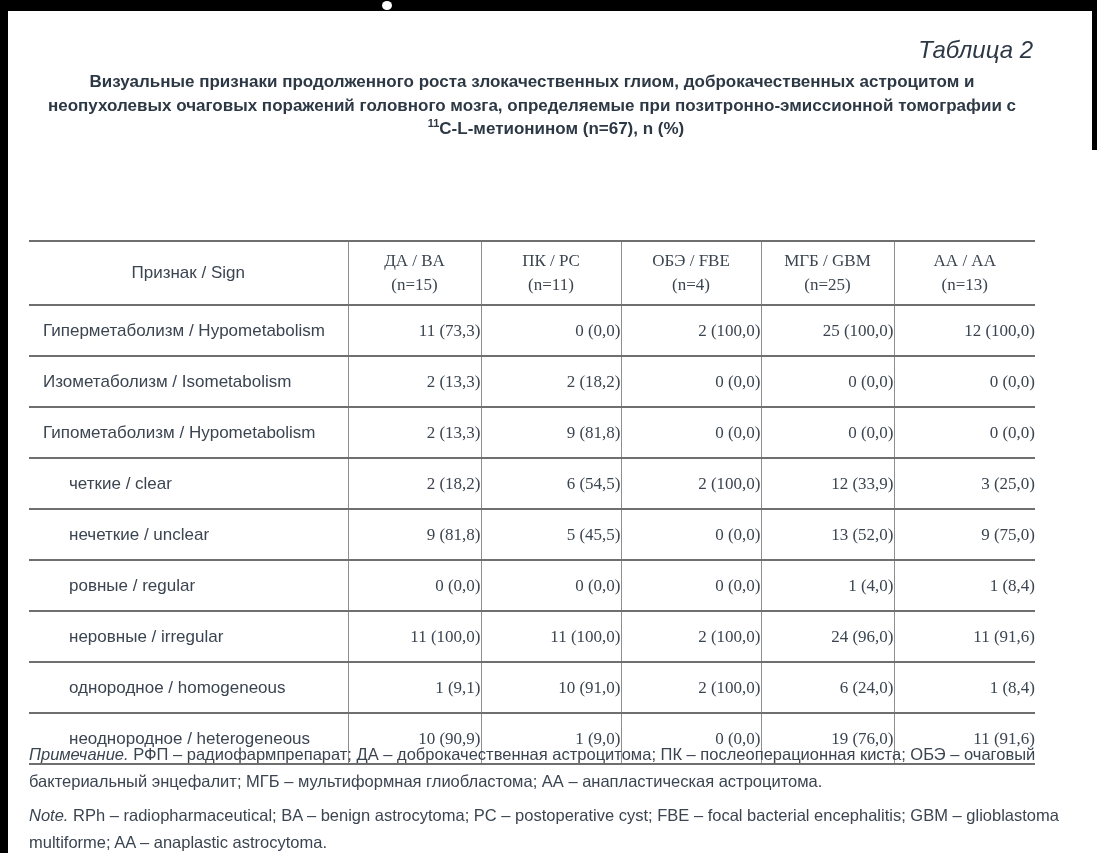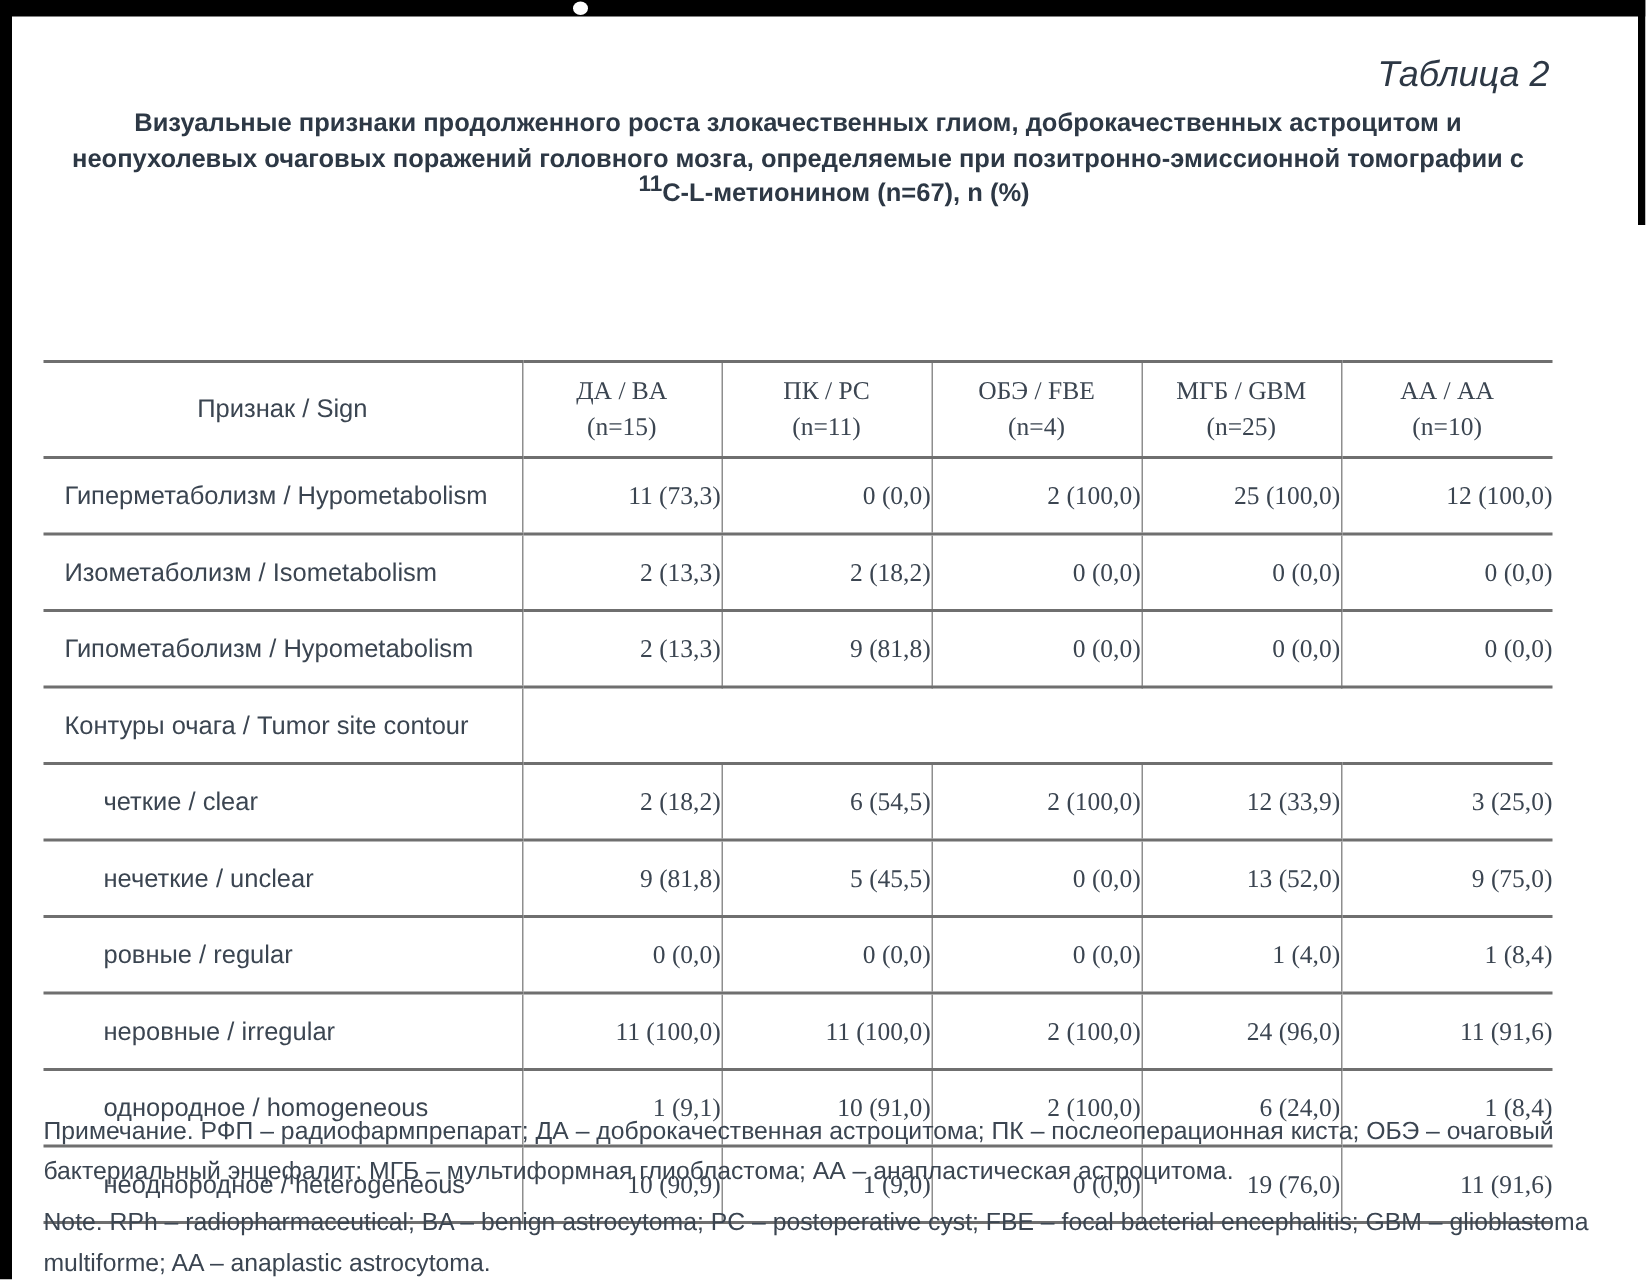--- a/index.html
+++ b/index.html
@@ -28,21 +28,21 @@
   .table-label{
     position:absolute;left:29px;top:36px;width:1004px;
     text-align:right;font-style:italic;font-size:24px;color:var(--title-text);
   }
   
   .table-title{
     position:absolute;left:29px;top:70px;width:1006px;
     text-align:center;font-weight:700;font-size:17px;line-height:23.5px;
     color:var(--title-text);
   }
-  .table-title sup{font-size:15px;line-height:0;margin-left:48px;}
+  .table-title sup{font-size:11px;line-height:0;margin-left:48px;}
   
   table.signs{
     position:absolute;left:29px;top:240px;width:1006px;
     border-collapse:collapse;table-layout:fixed;
     font-size:17px;color:var(--text);
   }
   table.signs th,table.signs td{
     border-top:2px solid var(--border-horizontal);
     padding:0;
     font-weight:400;
@@ -57,21 +57,21 @@
   table.signs td.label-cell{
     text-align:left;padding:6px 8px 6px 14px;height:37px;line-height:23px;
   }
   table.signs td.label-cell.indent{padding-left:40px;}
   table.signs td.value-cell{text-align:right;height:37px;}
   table.signs tbody tr:last-child td{border-bottom:2px solid var(--border-horizontal);}
   
   .notes{position:absolute;left:29px;top:741px;width:1040px;font-size:16.5px;line-height:27px;color:var(--text);}
   .note-ru{margin:0 0 7px 0;}
   .note-en{margin:0;}
-  .note-lead{}
+  .note-lead{font-style:italic;}
 </style>
 </head>
 <body>
 
 <div class="page">
 
   <div class="frame-top"></div>
   <div class="frame-left"></div>
   <div class="frame-right"></div>
   <div class="top-dot"></div>
@@ -105,21 +105,21 @@
           <th>
             <div>ОБЭ / FBE</div>
             <div>(n=4)</div>
           </th>
           <th>
             <div>МГБ / GBM</div>
             <div>(n=25)</div>
           </th>
           <th>
             <div>АА / AA</div>
-            <div>(n=10)</div>
+            <div>(n=13)</div>
           </th>
         </tr>
     </thead>
     <tbody>
         <tr>
           <td class="label-cell">Гиперметаболизм / Hypometabolism</td>
           <td class="value-cell">11 (73,3)</td>
           <td class="value-cell">0 (0,0)</td>
           <td class="value-cell">2 (100,0)</td>
           <td class="value-cell">25 (100,0)</td>
@@ -133,24 +133,20 @@
           <td class="value-cell">0 (0,0)</td>
           <td class="value-cell">0 (0,0)</td>
         </tr>
         <tr>
           <td class="label-cell">Гипометаболизм / Hypometabolism</td>
           <td class="value-cell">2 (13,3)</td>
           <td class="value-cell">9 (81,8)</td>
           <td class="value-cell">0 (0,0)</td>
           <td class="value-cell">0 (0,0)</td>
           <td class="value-cell">0 (0,0)</td>
-        </tr>
-        <tr>
-          <td class="label-cell">Контуры очага / Tumor site contour</td>
-          <td colspan="5" class="value-cell"></td>
         </tr>
         <tr>
           <td class="label-cell indent">четкие / clear</td>
           <td class="value-cell">2 (18,2)</td>
           <td class="value-cell">6 (54,5)</td>
           <td class="value-cell">2 (100,0)</td>
           <td class="value-cell">12 (33,9)</td>
           <td class="value-cell">3 (25,0)</td>
         </tr>
         <tr>

